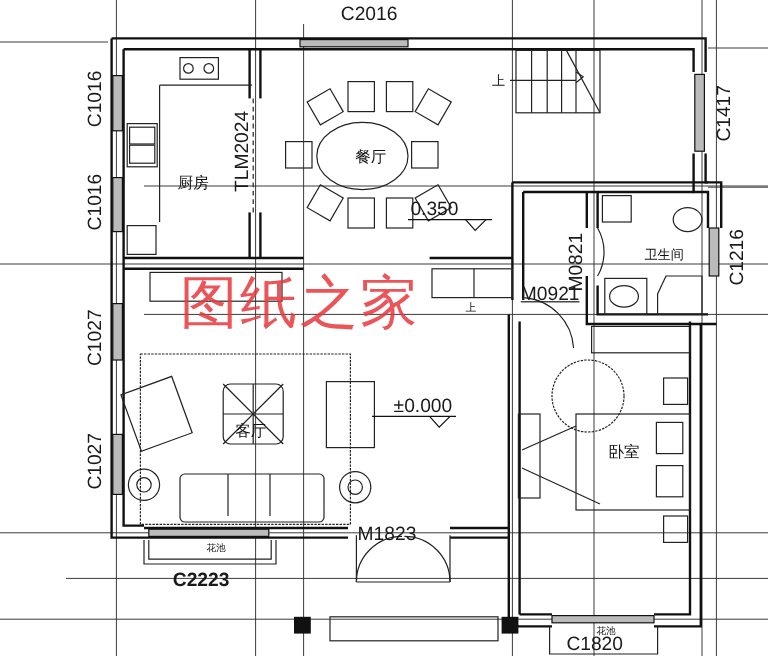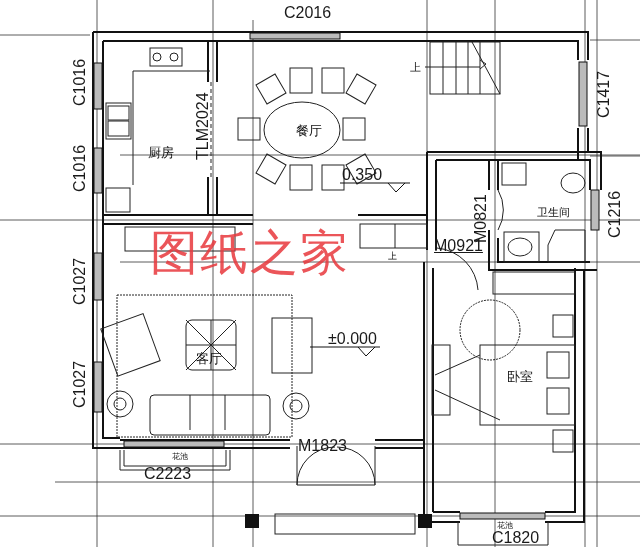--- a/index.html
+++ b/index.html
@@ -212,22 +212,22 @@
 <div class="room" style="left:537px;top:205px;font-size:11px;">卫生间</div>
 <div class="room" style="left:507px;top:368px;">卧室</div>
 
 <div class="lbl" style="left:272px;top:5px;margin-left:12px;">C2016</div>
 <div class="lbl vert" style="left:72px;top:106px;">C1016</div>
 <div class="lbl vert" style="left:72px;top:192px;">C1016</div>
 <div class="lbl vert" style="left:72px;top:305px;">C1027</div>
 <div class="lbl vert" style="left:72px;top:408px;">C1027</div>
 <div class="lbl vert" style="left:596px;top:118px;">C1417</div>
 <div class="lbl vert" style="left:607px;top:238px;">C1216</div>
-<div class="lbl" style="left:144px;top:466px;">C2223</div>
-<div class="lbl" style="left:492px;top:530px;">C1820</div>
+<div class="lbl" style="left:144px;top:476px;font-weight:bold;">C2223</div>
+<div class="lbl" style="left:472px;top:530px;">C1820</div>
 
 <div class="lbl vert" style="left:195px;top:160px;">TLM2024</div>
 <div class="lbl vert" style="left:473px;top:243px;">M0821</div>
 <div class="lbl" style="left:434px;top:238px;text-decoration:underline;">M0921</div>
 <div class="lbl" style="left:298px;top:438px;">M1823</div>
 
 <div class="lbl" style="left:342px;top:167px;">0.350</div>
 <div class="lbl" style="left:328px;top:331px;">±0.000</div>
 
 <div class="room" style="left:410px;top:60px;font-size:11px;">上</div>

